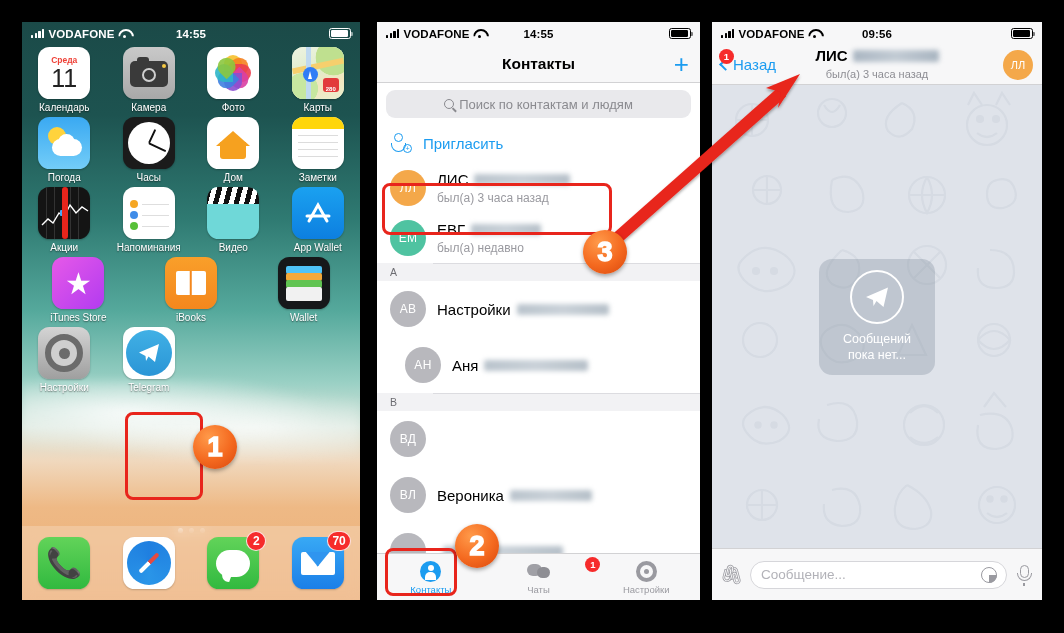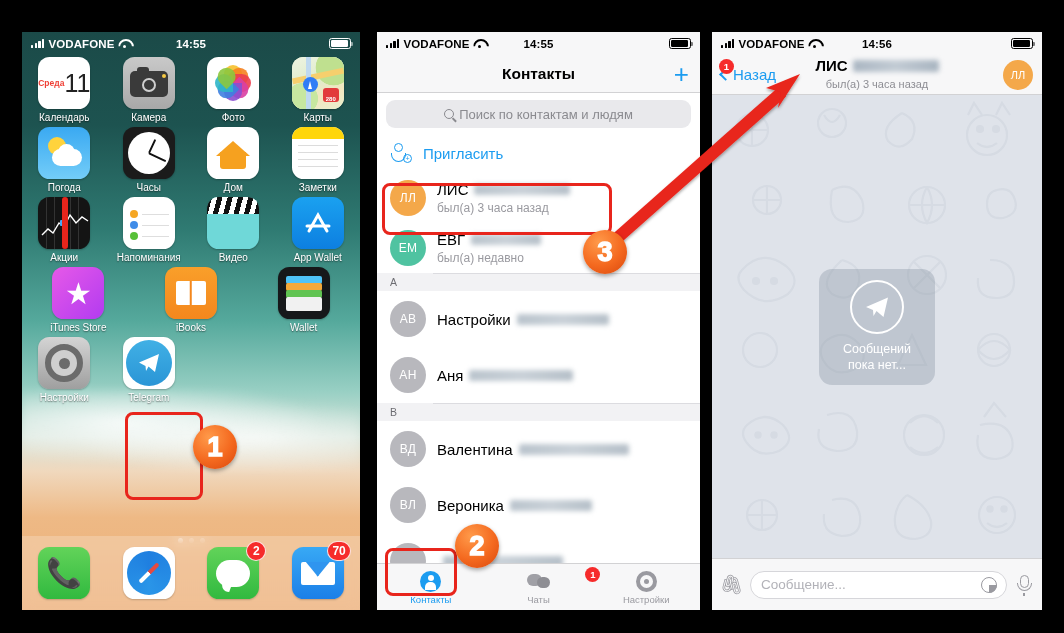--- a/index.html
+++ b/index.html
@@ -5,21 +5,21 @@
   * { box-sizing: border-box; margin: 0; padding: 0; }
   html, body {
     width: 1064px; height: 633px;
     background: #000;
     font-family: "Liberation Sans", sans-serif;
     overflow: hidden;
   }
   .stage { position: relative; width: 1064px; height: 633px; background:#000; }
 
   
-  .panel { position: absolute; top: 22px; height: 578px; background:#fff; overflow:hidden;margin-top:10px; }
+  .panel { position: absolute; top: 22px; height: 578px; background:#fff; overflow:hidden; }
   #panel-home   { left: 22px;  width: 338px; }
   #panel-contacts { left: 377px; width: 323px; }
   #panel-chat   { left: 712px; width: 330px; }
 
   
   .statusbar {
     height: 23px; display:flex; align-items:center;
     padding: 0 9px; font-size: 11.5px; font-weight: bold;
     position: relative; letter-spacing: .1px;
   }
@@ -65,21 +65,21 @@
   .app { width:74px; text-align:center; }
   .app .tile {
     width:52px; height:52px; margin:0 auto; border-radius:11.5px;
     box-shadow:0 1px 2px rgba(0,0,0,.25); position:relative; overflow:hidden;
   }
   .app .label {
     font-size:10px; color:#fff; margin-top:3px;
     text-shadow:0 1px 1.5px rgba(0,0,0,.55); white-space:nowrap;
   }
   
-  .t-cal{background:#fff; display:flex; flex-direction:row; align-items:center; justify-content:center;}
+  .t-cal{background:#fff; display:flex; flex-direction:column; align-items:center; justify-content:center;}
   .t-cal .d1{font-size:8.5px;color:#ef4036;font-weight:bold;line-height:11px;}
   .t-cal .d2{font-size:25px;color:#222;line-height:25px;font-weight:300;}
   .t-photos{background:#fff;}
   .t-photos .pet{position:absolute;width:18px;height:18px;border-radius:50% 50% 50% 0;left:17px;top:17px;transform-origin:50% 50%;opacity:.9;}
   .t-cam{background:linear-gradient(#c9c9c9,#a8a8a8);}
   .t-cam .body{position:absolute;left:7px;top:14px;width:38px;height:26px;background:#3a3a3a;border-radius:5px;}
   .t-cam .lens{position:absolute;left:19px;top:21px;width:14px;height:14px;border:2.4px solid #cfcfcf;border-radius:50%;}
   .t-cam .bump{position:absolute;left:14px;top:10px;width:12px;height:6px;background:#3a3a3a;border-radius:3px 3px 0 0;}
   .t-cam .fl{position:absolute;right:9px;top:17px;width:4px;height:4px;background:#f6c944;border-radius:50%;}
   .t-maps{background:#dfeccb;}
@@ -550,35 +550,31 @@
       </div>
 
       <div class="sechdr">А</div>
       <div class="crow" style="padding:10px 13px">
         <span class="avatar" style="background:#b8b8bd">АВ</span>
         <span class="nm">
           <span>Настройки</span>
             <span class="blur" style="width:92px"></span>
         </span>
       </div>
-      <div class="crow" style="padding:10px 13px">
+      <div class="crow" style="padding:10px 28px">
         <span class="avatar" style="background:#b8b8bd">АН</span>
         <span class="nm">
           <span>Аня</span>
             <span class="blur" style="width:104px"></span>
         </span>
       </div>
 
       <div class="sechdr">В</div>
       <div class="crow" style="padding:10px 13px">
         <span class="avatar" style="background:#b8b8bd">ВД</span>
-        <span class="nm">
-          <span>Валентина</span>
-            <span class="blur" style="width:110px"></span>
-        </span>
       </div>
       <div class="crow" style="padding:10px 13px">
         <span class="avatar" style="background:#b8b8bd">ВЛ</span>
         <span class="nm">
           <span>Вероника</span>
             <span class="blur" style="width:82px"></span>
         </span>
       </div>
       <div class="crow" style="padding:10px 13px">
         <span class="avatar" style="background:#b8b8bd"></span>
@@ -619,21 +615,21 @@
       <span class="sb-left">
         <span class="bars">
             <i></i>
             <i></i>
             <i></i>
             <i></i>
           </span>
         <span>VODAFONE</span>
         <span class="wifi"></span>
       </span>
-      <span class="sb-center">14:56</span>
+      <span class="sb-center">09:56</span>
       <span class="sb-right">
         <span class="batt">
             <i style="width:92%"></i>
           </span>
       </span>
     </div>
 
     <div class="chat-nav">
       <span class="backbtn">
         <span class="chev"></span>

